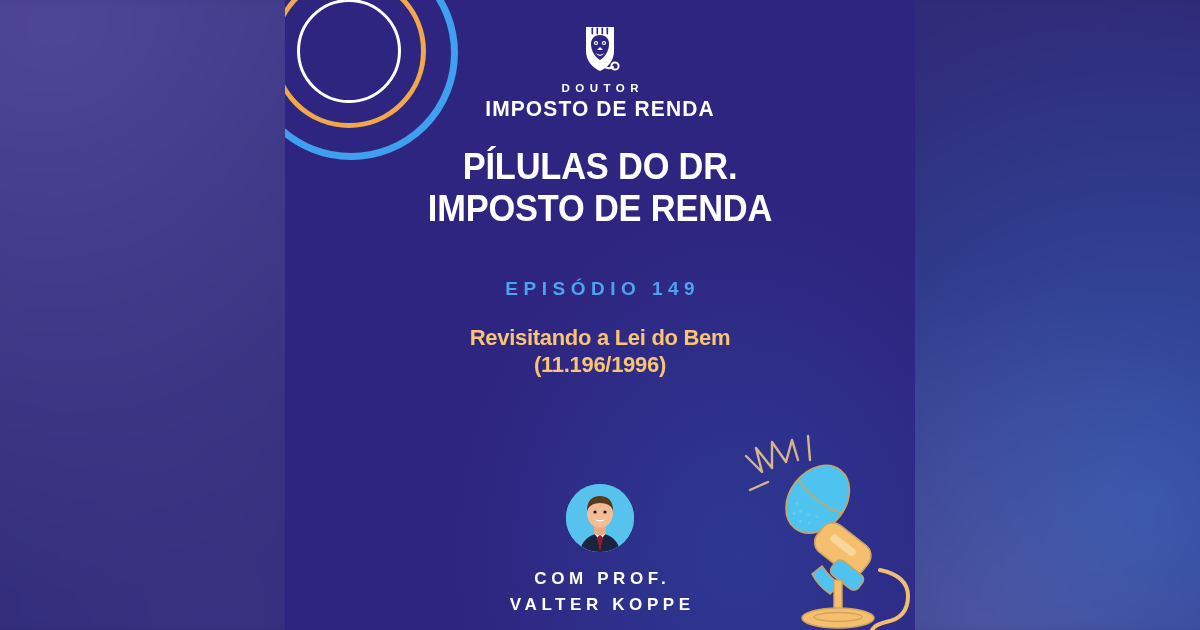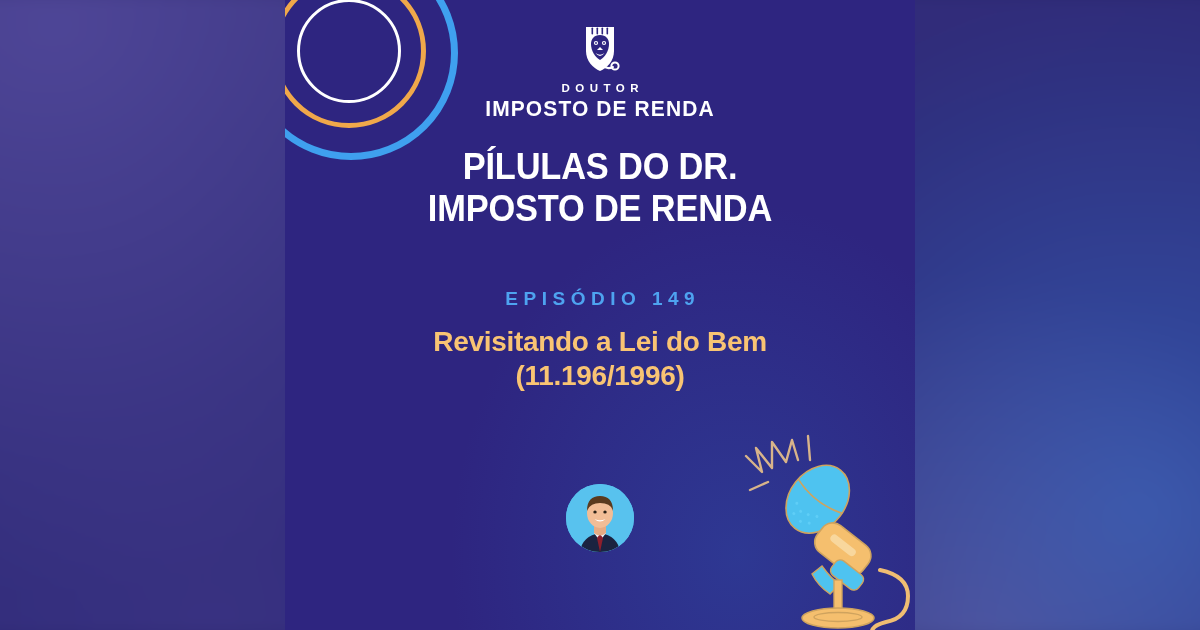--- a/index.html
+++ b/index.html
@@ -97,37 +97,37 @@
     font-weight: bold;
     line-height: 1.13;
     letter-spacing: -0.2px;
     transform: scaleX(0.93);
   }
 
   
   .episode-label {
     position: absolute;
     left: 0; right: 0;
-    top: 288px;
+    top: 278px;
     text-align: center;
     color: #4ea3f0;
     font-size: 19px;
     font-weight: bold;
     letter-spacing: 5.5px;
     text-indent: 5.5px;
   }
 
   
   .episode-title {
     position: absolute;
     left: 0; right: 0;
     top: 325px;
     text-align: center;
     color: #f9c473;
-    font-size: 28px;
+    font-size: 22px;
     font-weight: bold;
     line-height: 1.22;
     letter-spacing: -0.3px;
   }
 
   
   .avatar {
     position: absolute;
     left: 50%;
     top: 484px;
@@ -245,20 +245,24 @@
 
         <path d="M21 27 q0 -15 13 -15 q13 0 13 15 q-2 -8 -13 -8 q-10 0 -13 8 z" fill="#5a3a1e"></path>
 
         <ellipse cx="29" cy="28" rx="1.7" ry="1.5" fill="#2a2016"></ellipse>
         <ellipse cx="39" cy="28" rx="1.7" ry="1.5" fill="#2a2016"></ellipse>
 
         <path d="M28.5 35 q5.5 5 11 0 q-5.5 2.5 -11 0 z" fill="#ffffff"></path>
       </svg>
     </div>
 
+    <div class="host-name">
+      <div>COM PROF.</div>
+      <div>VALTER KOPPE</div>
+    </div>
 
     <div class="microphone">
       <svg viewBox="0 0 200 202" width="200" height="202" xmlns="http://www.w3.org/2000/svg">
 
         <g fill="none" stroke="#d8b48a" stroke-width="2.4" stroke-linecap="round" stroke-linejoin="round">
           <path d="M18 28 L34 44 L28 20 L44 40 L44 14 L58 34 L64 12 L70 32"></path>
           <path d="M22 62 L40 54"></path>
           <path d="M80 8 L82 32"></path>
         </g>
 

